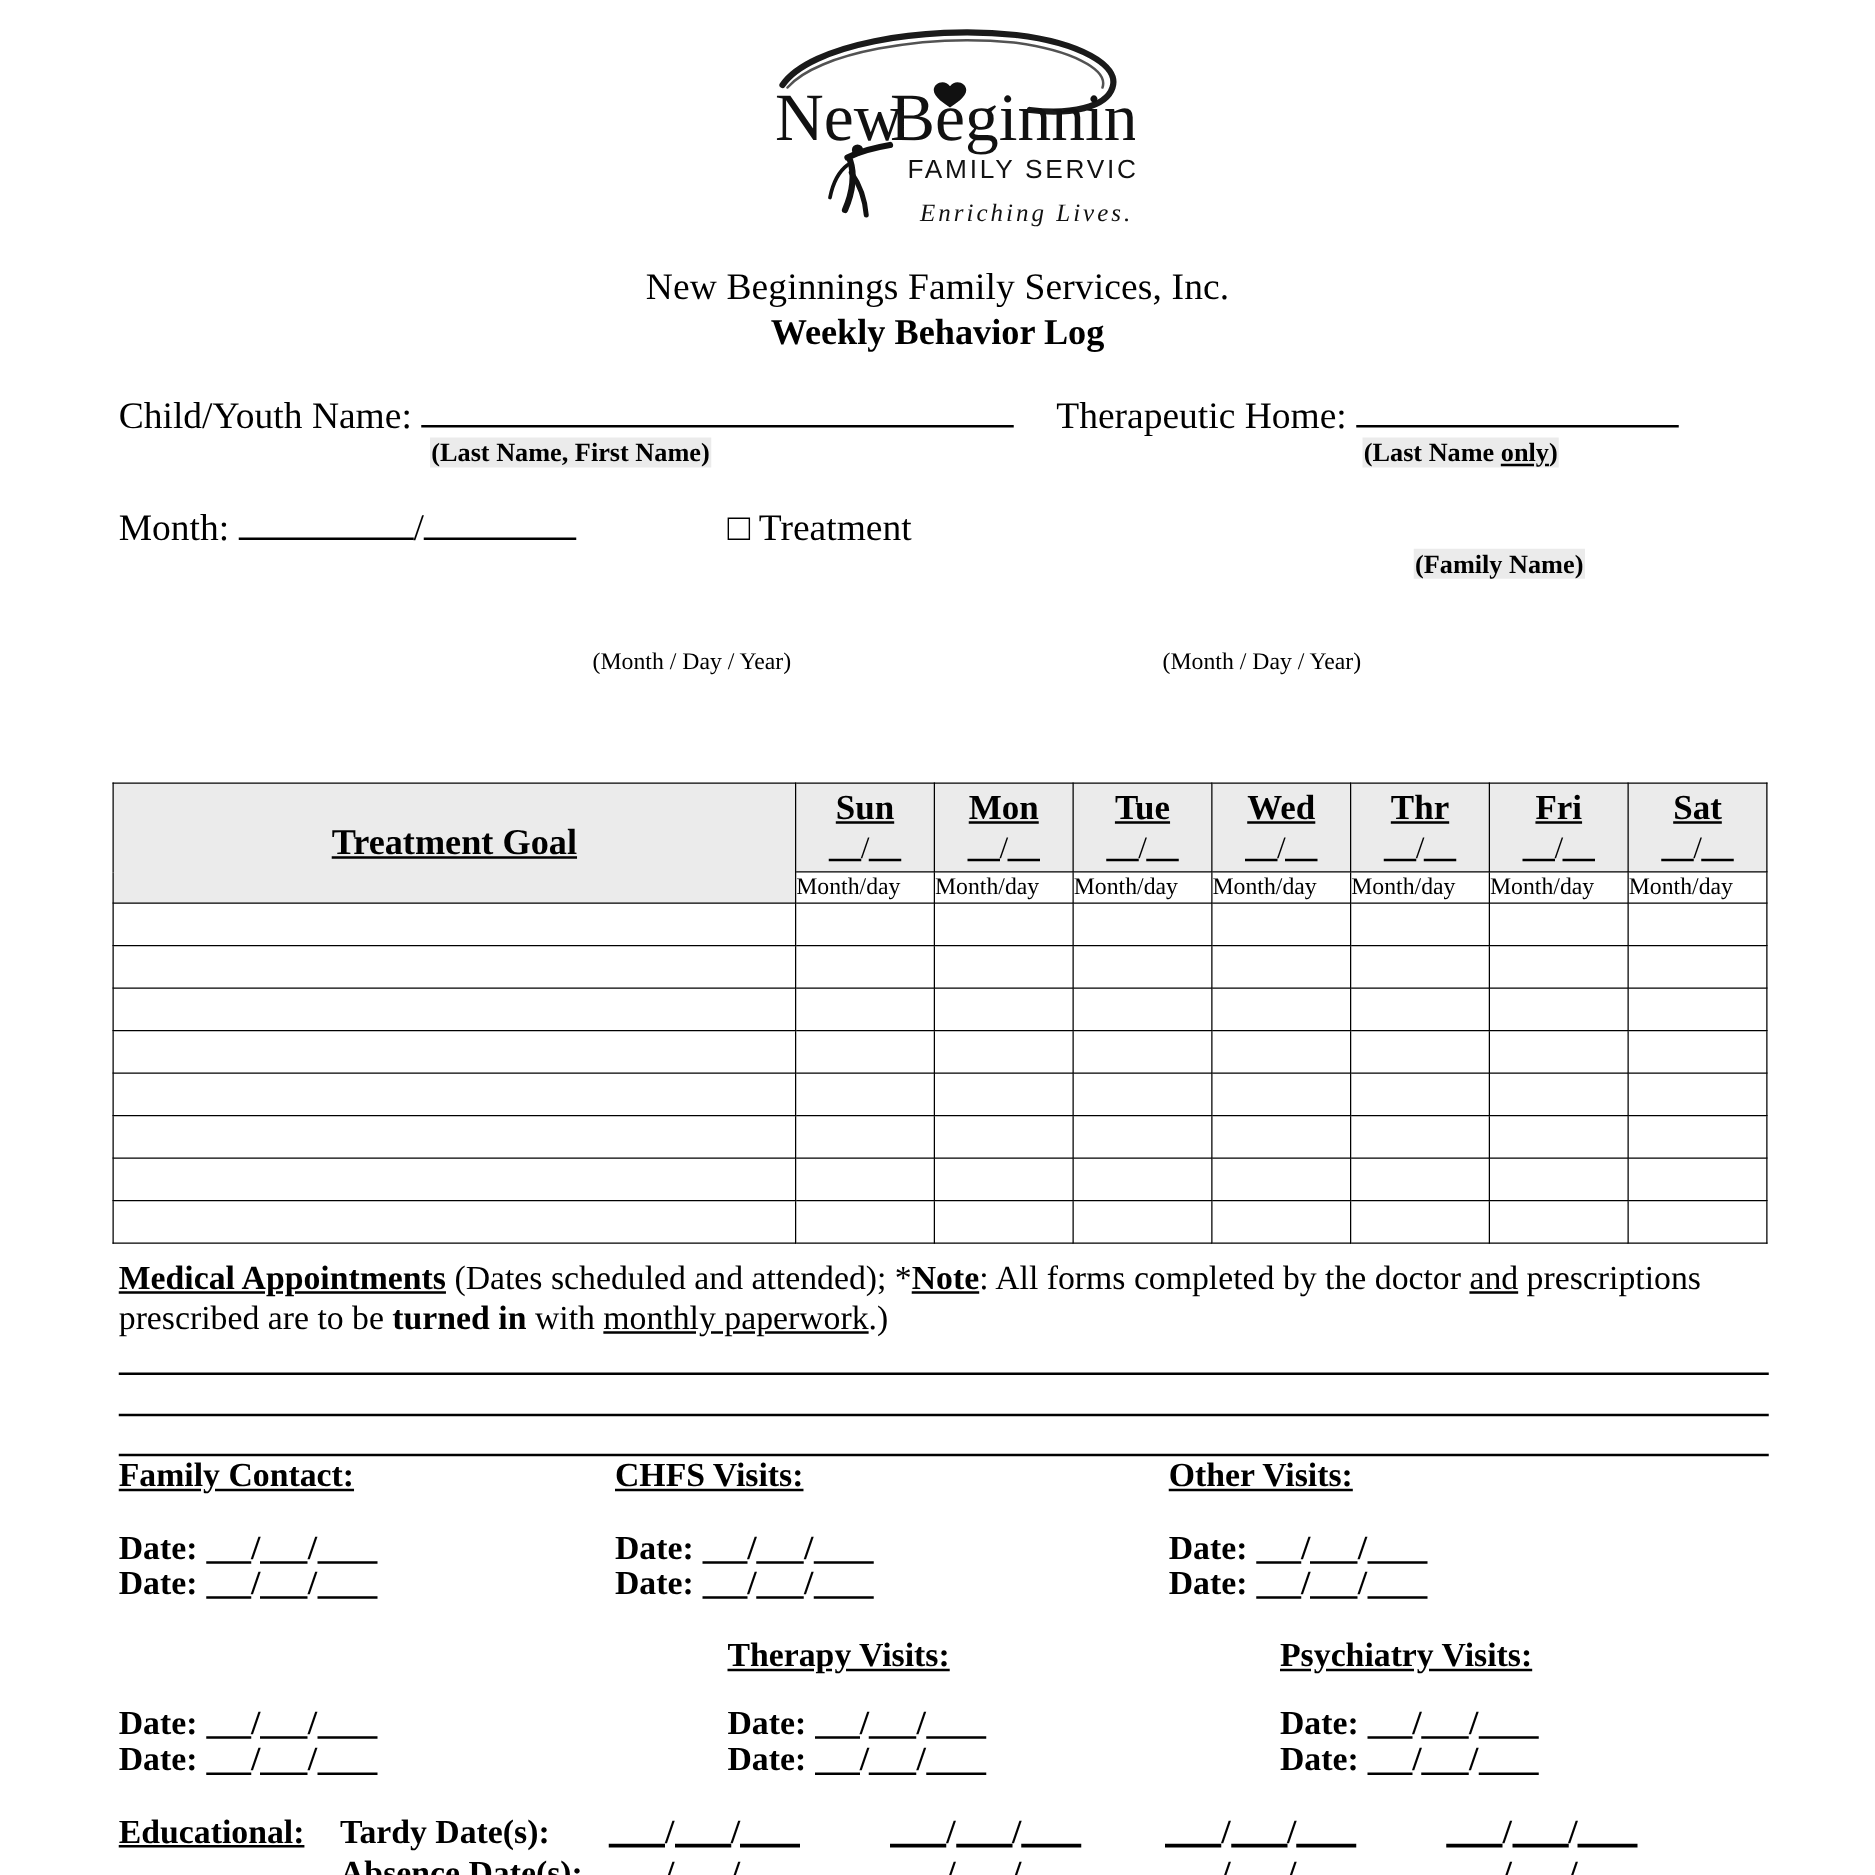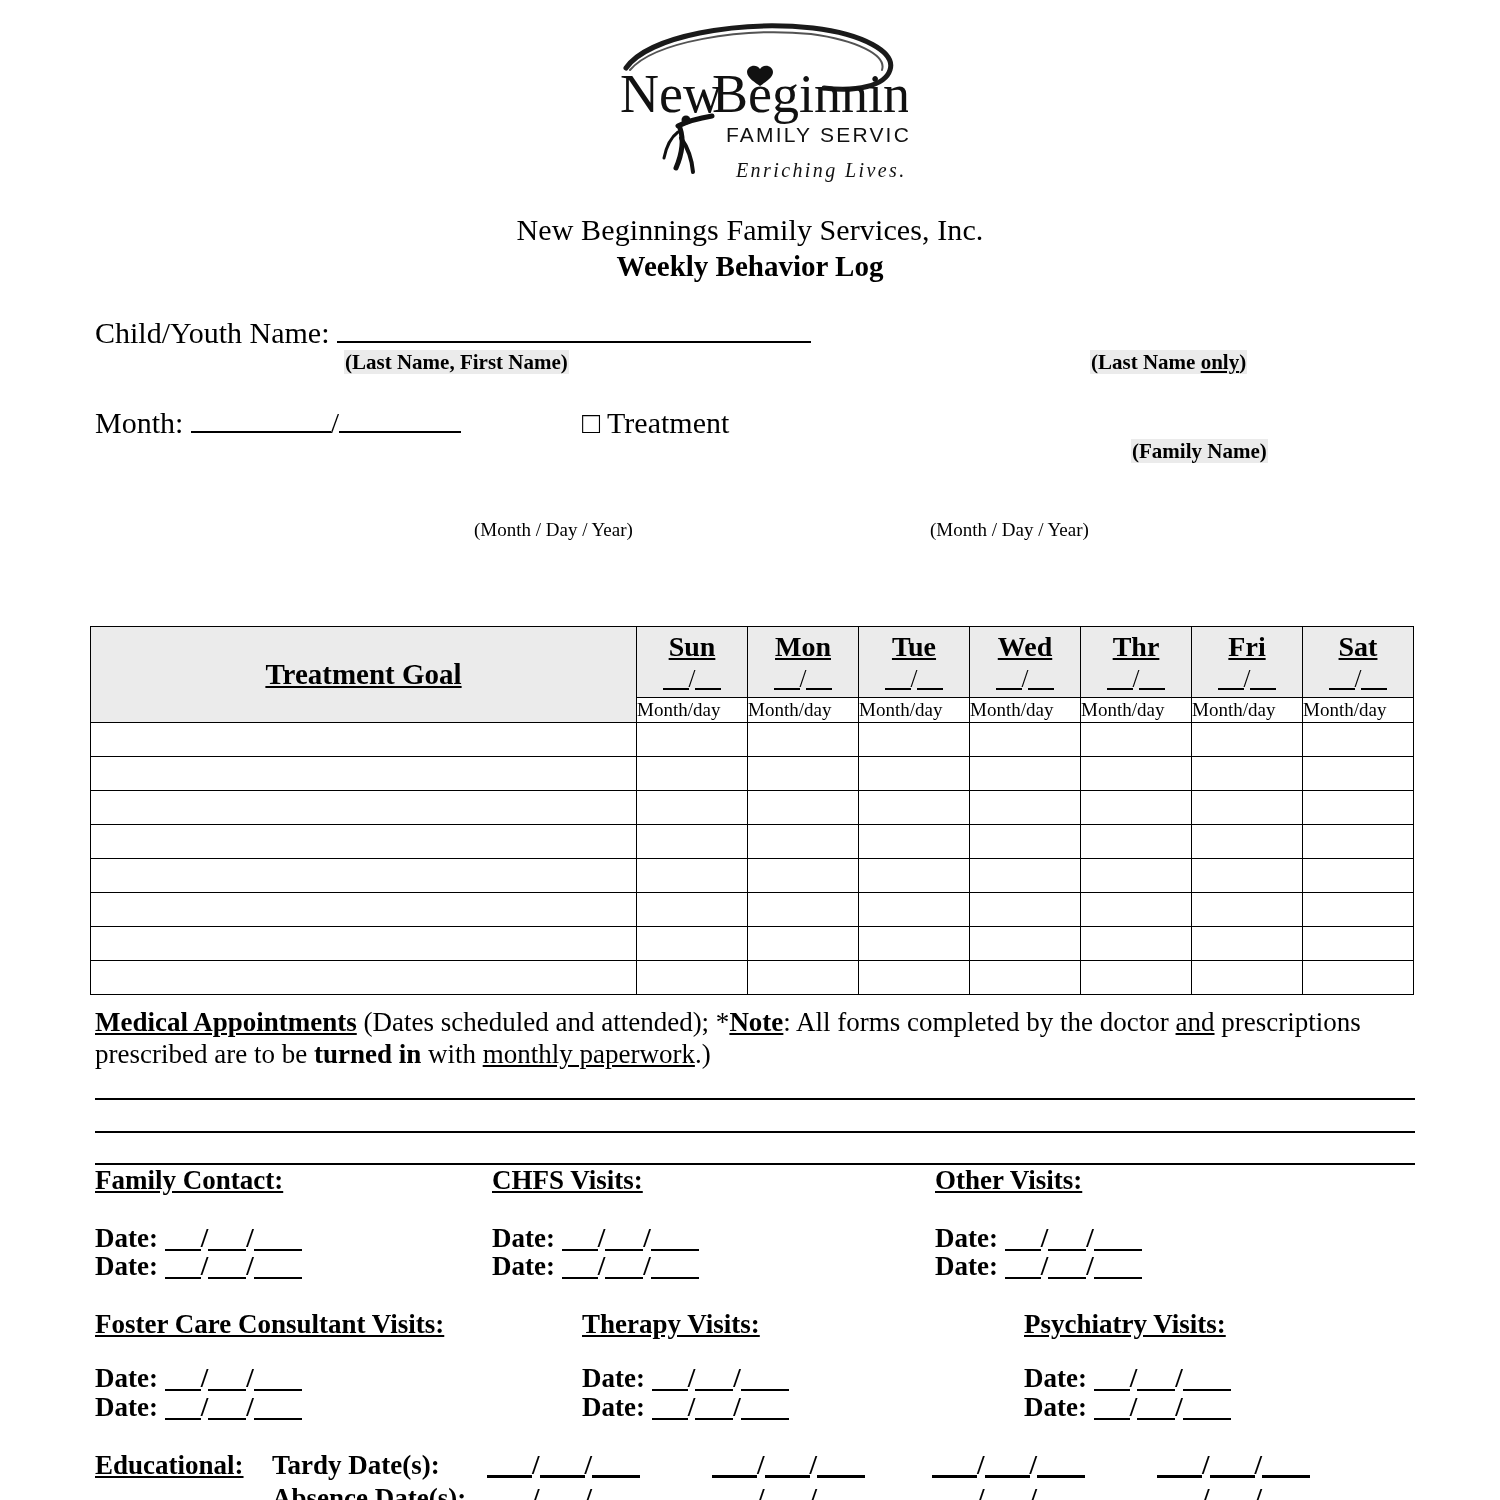--- a/index.html
+++ b/index.html
@@ -325,20 +325,24 @@
 
   <div class="org-title">New Beginnings Family Services, Inc.</div>
   <div class="doc-title">Weekly Behavior Log</div>
 
   <div id="child-name-row" class="lbl">
     <span>Child/Youth Name:</span>
     <span class="rule fill"></span>
   </div>
   <div id="child-name-sub" class="sub">(Last Name, First Name)</div>
 
+  <div id="therapeutic-home-row" class="lbl">
+    <span>Therapeutic Home:</span>
+    <span class="rule fill"></span>
+  </div>
   <div id="therapeutic-home-sub" class="sub"><span>(Last Name </span><span class="u">only</span><span>)</span></div>
 
   <div id="month-row" class="lbl">
     <span>Month:</span>
     <span class="rule fill-a"></span>/<span class="rule fill-b"></span>
   </div>
 
   <div id="placement-row" class="lbl">
     <span>□</span>
     <span>Treatment</span>
@@ -518,21 +522,20 @@
   <div id="other-head" class="sec-head">Other Visits:</div>
   <div id="other-d1" class="date-line">
     <span>Date:</span>
     <span class="seg s1"></span>/<span class="seg s2"></span>/<span class="seg s3"></span>
   </div>
   <div id="other-d2" class="date-line">
     <span>Date:</span>
     <span class="seg s1"></span>/<span class="seg s2"></span>/<span class="seg s3"></span>
   </div>
 
-  <div id="fcc-head" class="sec-head">Foster Care Consultant Visits:</div>
   <div id="fcc-d1" class="date-line">
     <span>Date:</span>
     <span class="seg s1"></span>/<span class="seg s2"></span>/<span class="seg s3"></span>
   </div>
   <div id="fcc-d2" class="date-line">
     <span>Date:</span>
     <span class="seg s1"></span>/<span class="seg s2"></span>/<span class="seg s3"></span>
   </div>
 
   <div id="ther-head" class="sec-head">Therapy Visits:</div>

